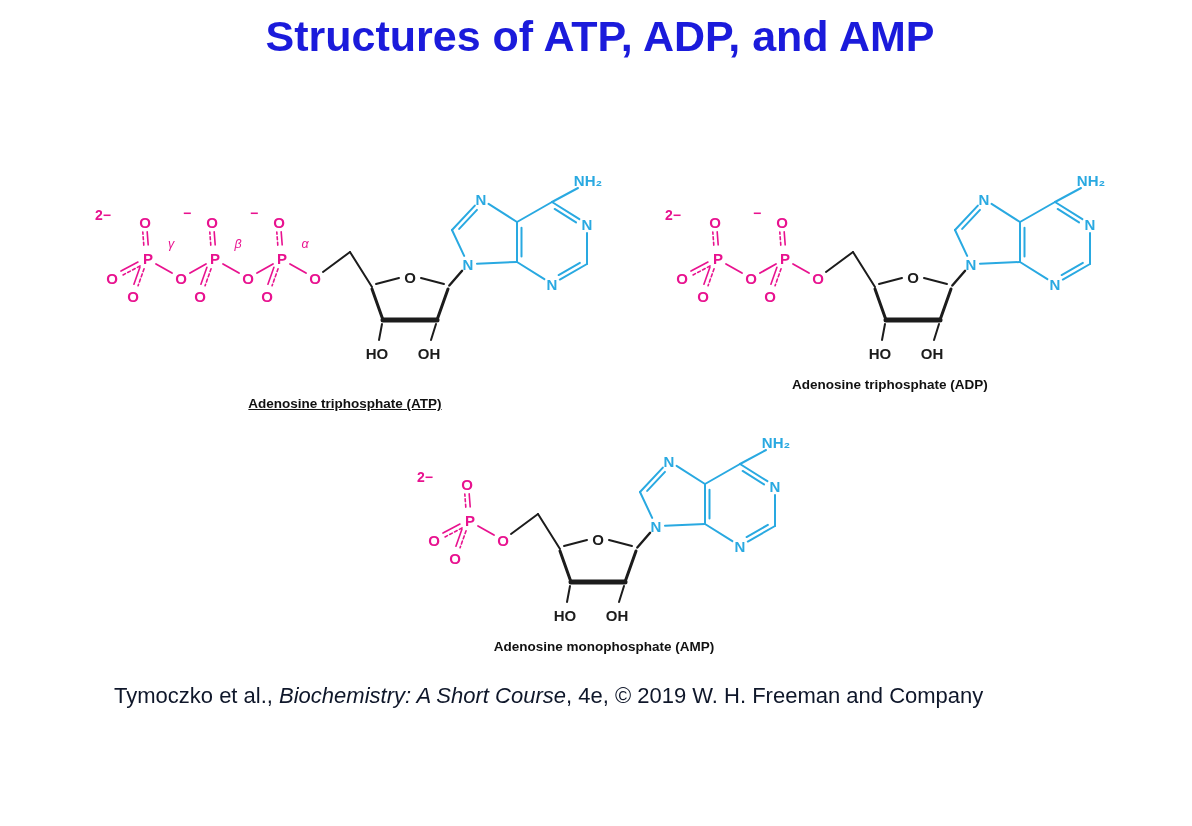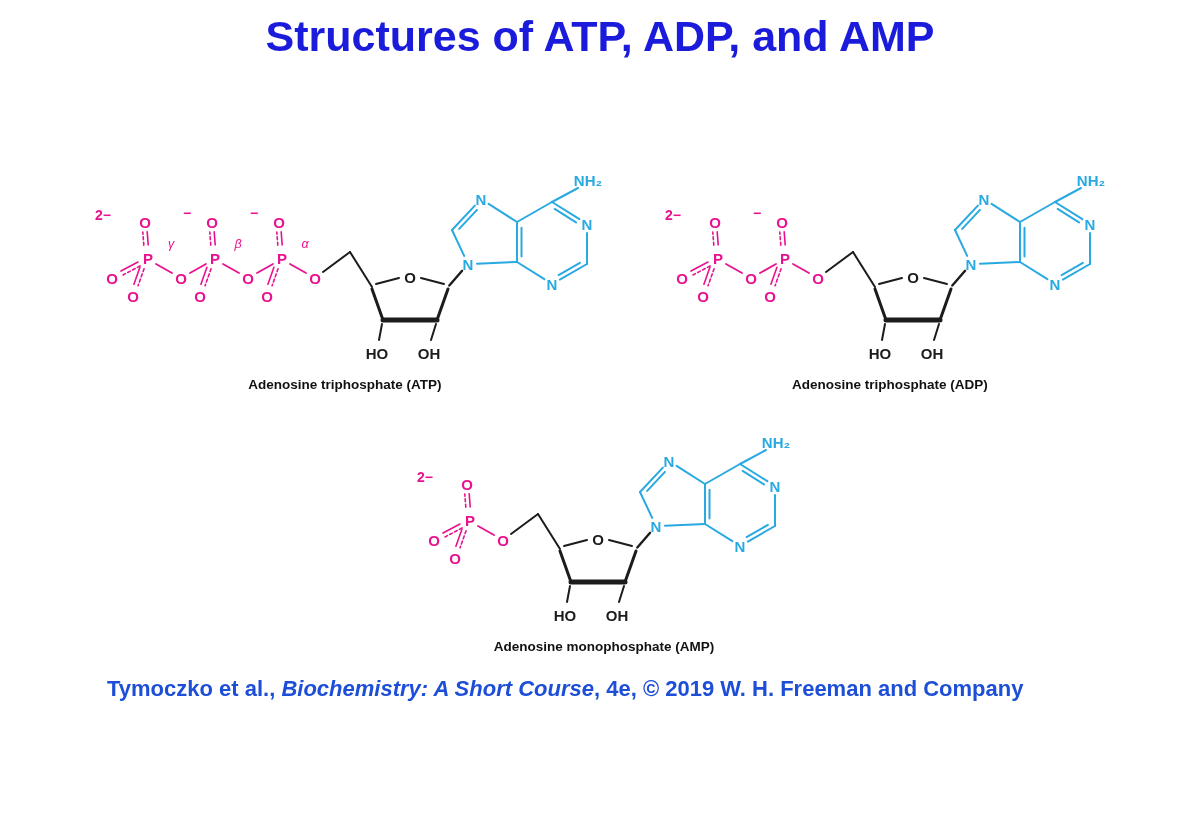--- a/index.html
+++ b/index.html
@@ -3,24 +3,24 @@
 <meta charset="utf-8">
 <style>
   html,body{margin:0;padding:0;}
   body{width:1192px;height:826px;background:#ffffff;position:relative;overflow:hidden;
        font-family:"Liberation Sans", sans-serif;}
   .title{position:absolute;top:8px;left:0;width:100%;text-align:center;margin:4px;
          font-size:43px;font-weight:700;color:var(--c-title,#1b1bdb);}
   .canvas{position:absolute;left:0;top:0;}
   .caption{position:absolute;width:340px;text-align:center;font-size:13.5px;font-weight:700;
            color:var(--c-text,#111);}
-  #cap-atp{left:175px;top:377px;}
+  #cap-atp{left:175px;top:396px;text-decoration:underline;}
   #cap-adp{left:720px;top:377px;}
   #cap-amp{left:434px;top:639px;}
-  .citation{position:absolute;left:99px;top:668px;margin:8px;font-size:22px;color:#1d4ed8;font-weight:bold;}
+  .citation{position:absolute;left:99px;top:668px;margin:15px;font-size:22px;color:#0f172a;}
   .citation .it{font-style:italic;}
 </style>
 </head>
 <body>
 
 <div class="slide">
   <h1 class="title">Structures of ATP, ADP, and AMP</h1>
 
   <svg class="canvas" width="1192" height="826" viewBox="0 0 1192 826" xmlns="http://www.w3.org/2000/svg">
       <g font-family="&quot;Liberation Sans&quot;, sans-serif">

